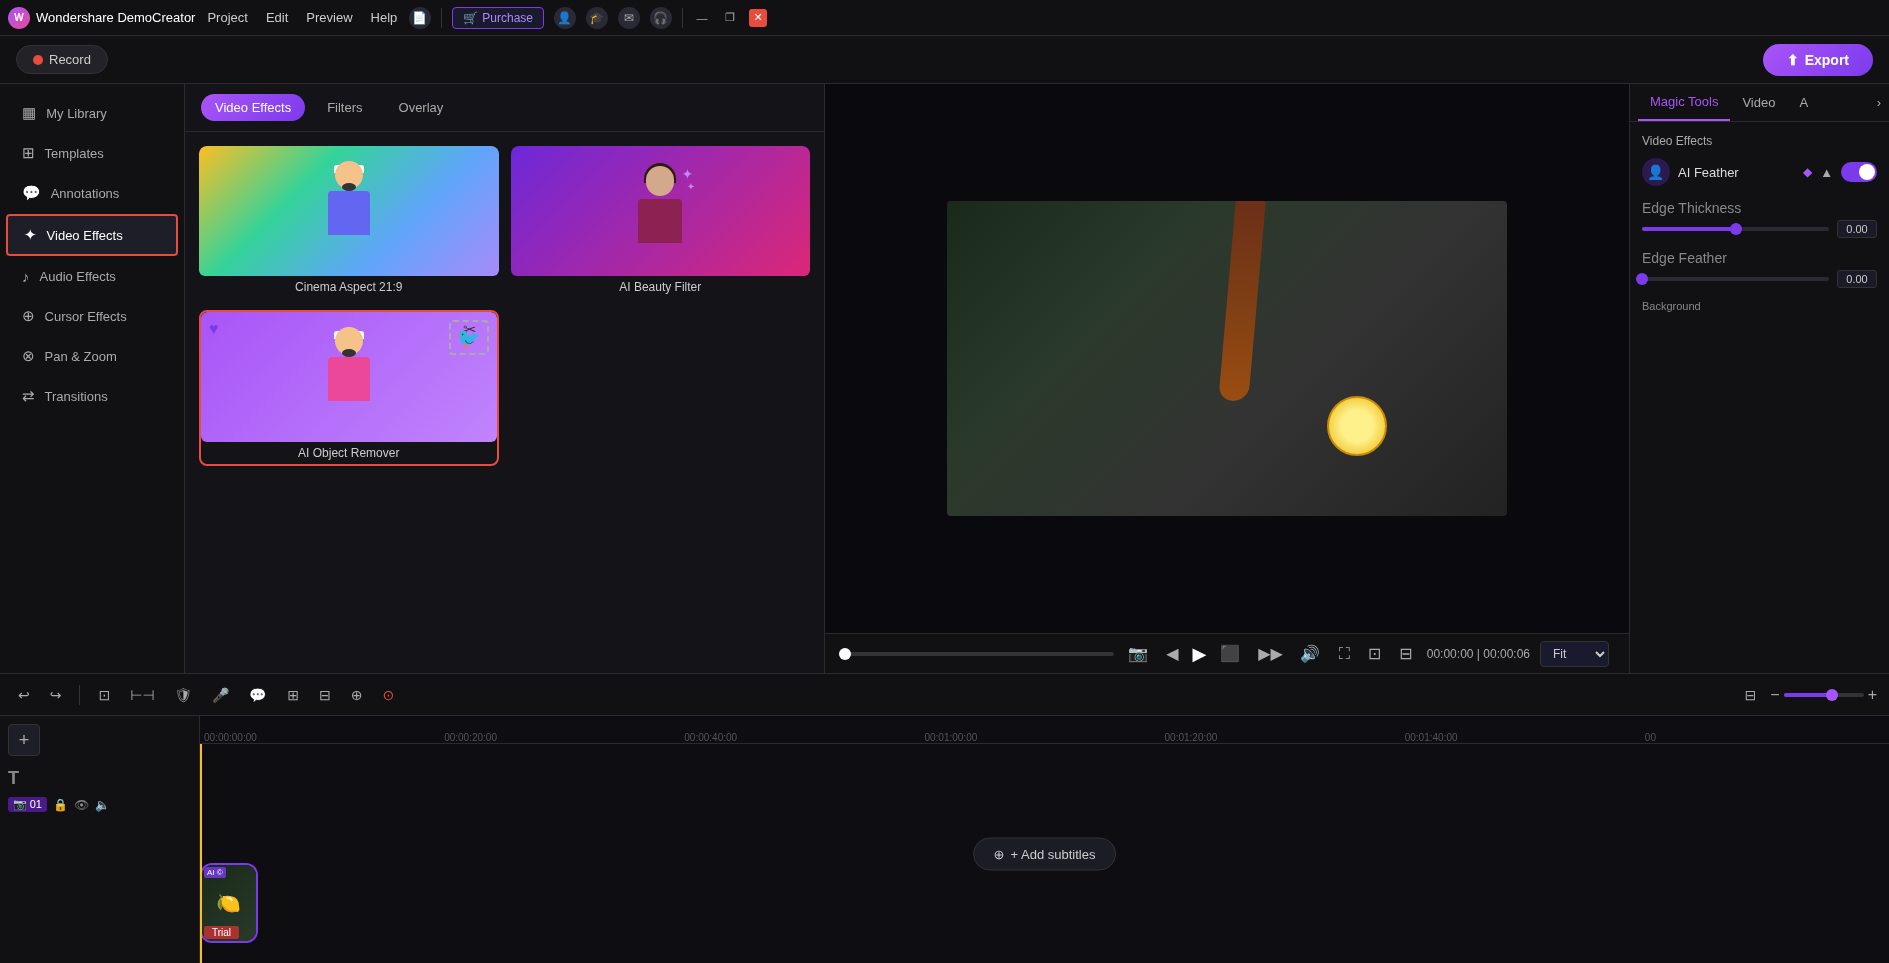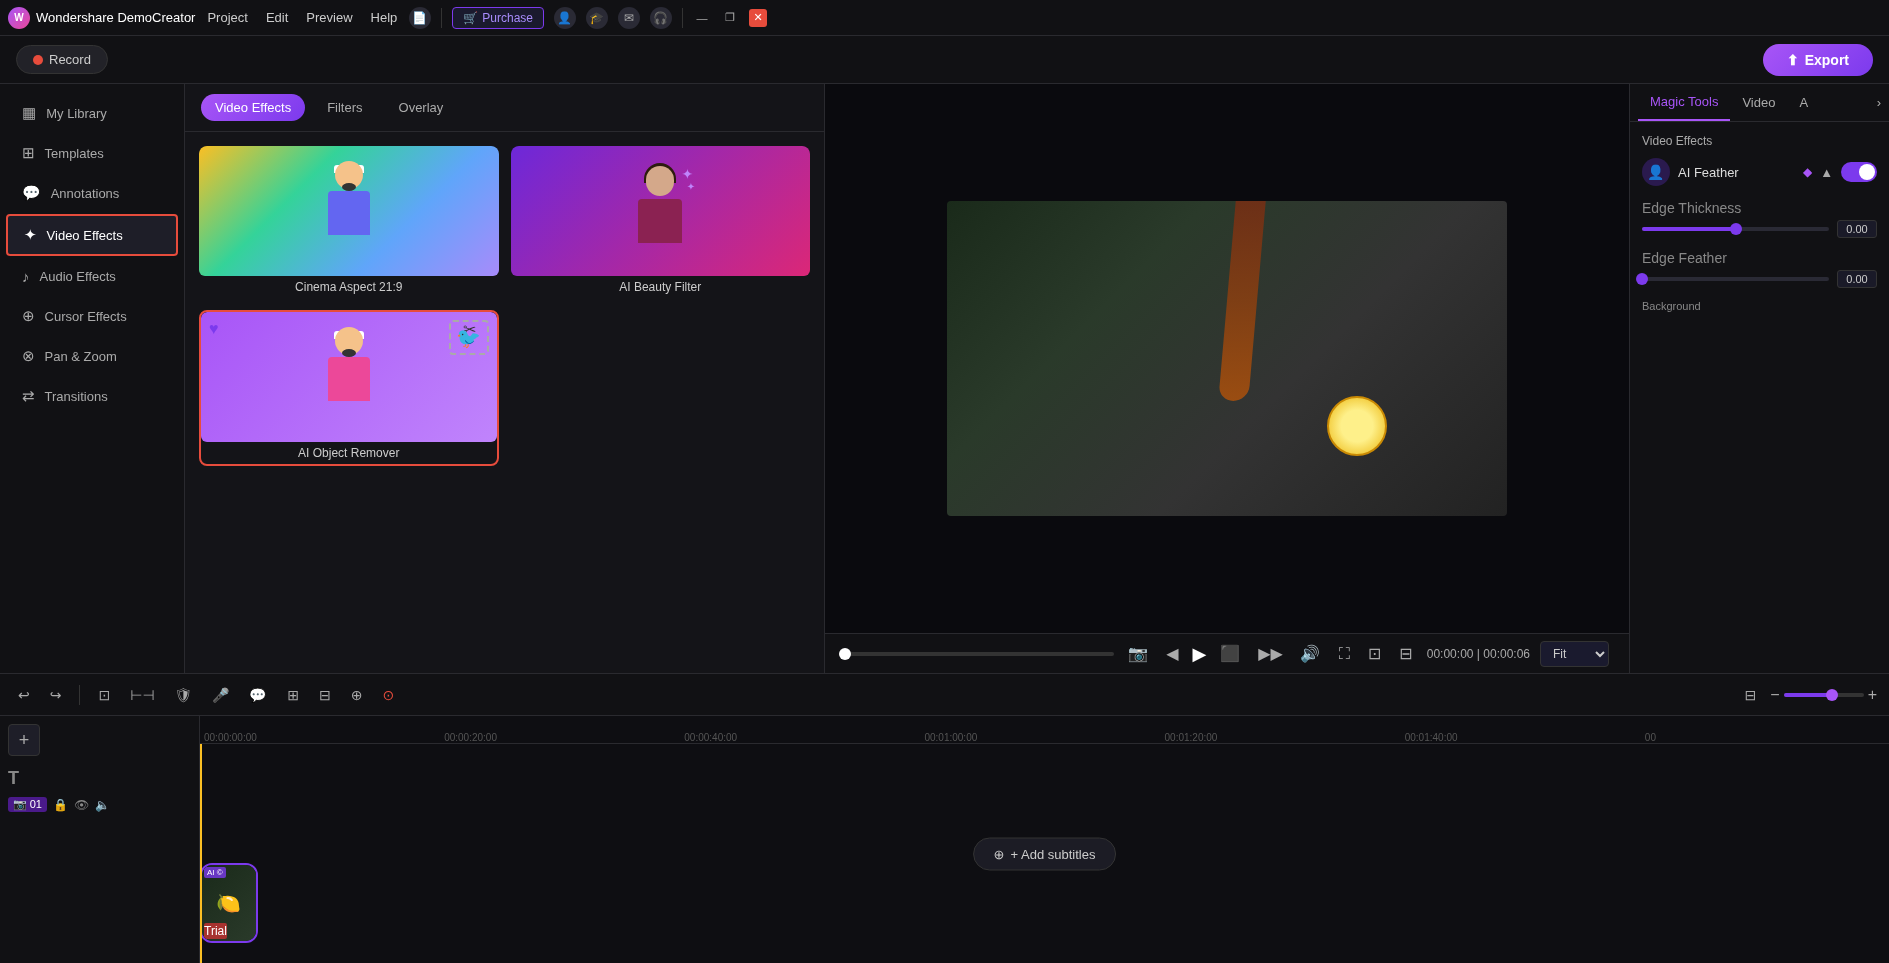--- a/index.html
+++ b/index.html
@@ -665,22 +665,22 @@
       color: #fff;
       font-size: 8px;
       padding: 1px 3px;
       border-radius: 2px;
     }
     .clip-trial {
       position: absolute;
       bottom: 2px; left: 2px;
       background: rgba(200,50,50,0.8);
       color: #fff;
-      font-size: 12px;
-      padding: 1px 0;
+      font-size: 10px;
+      padding: 1px 8px;
       border-radius: 2px;
     }
 
     
     .person-figure {
       position: relative;
       width: 70px; height: 100px;
     }
     .p-head {
       width: 28px; height: 28px;

